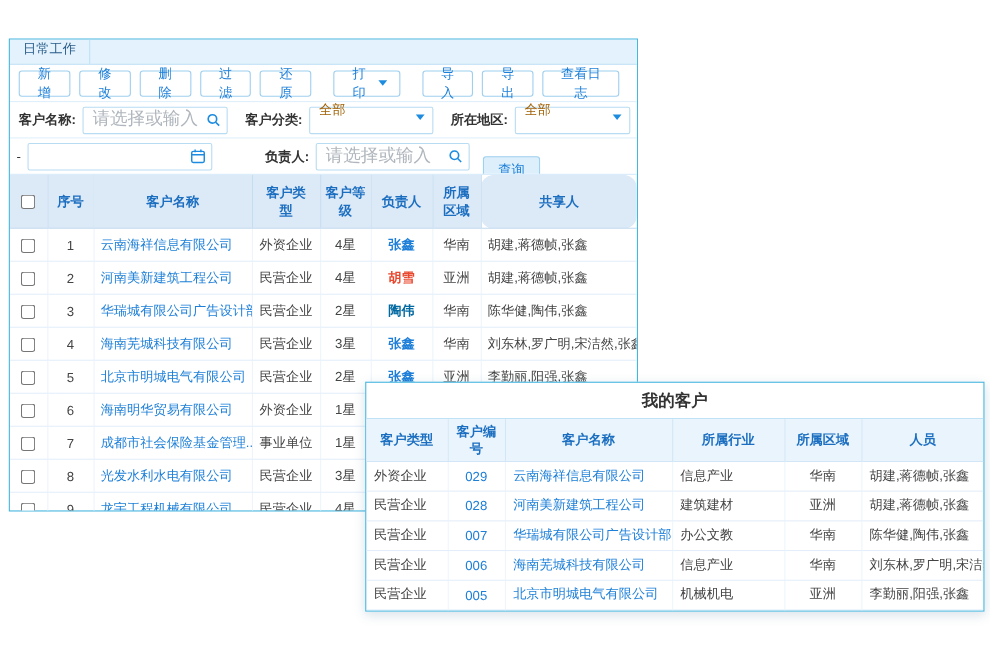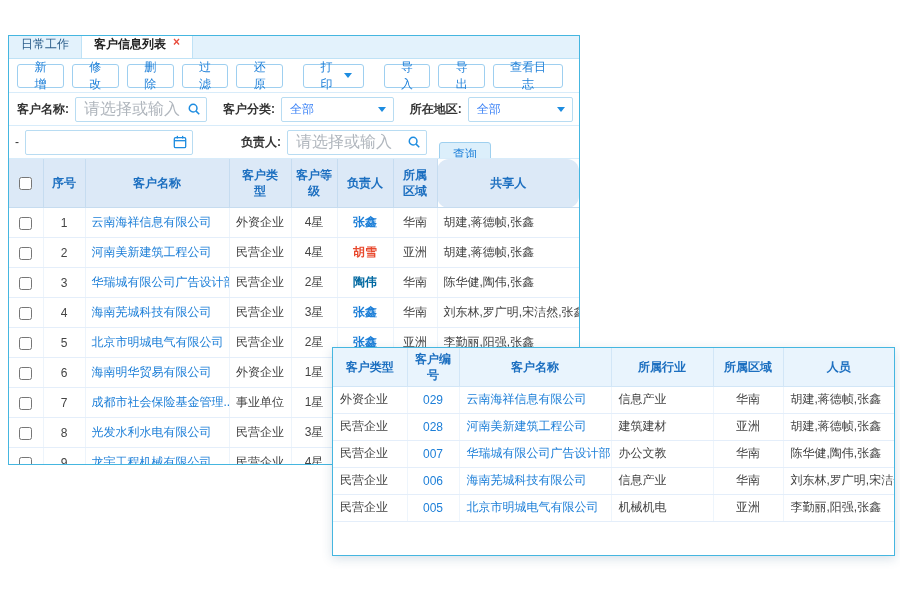--- a/index.html
+++ b/index.html
@@ -25,22 +25,22 @@
 
   .filter-row { display:flex; align-items:center; height:33px; padding:0 6px; border-bottom:1px solid #d8ecfa;
     background:#fff; white-space:nowrap; overflow:hidden; font-size:12px; }
   .f-label { font-weight:bold; color:#333; margin:0 6px 0 16px; }
   .f-label.first { margin-left:2px; }
   .f-input-wrap { position:relative; display:inline-block; }
   .f-input { height:25px; border:1px solid #b8dcf2; border-radius:2px; font-size:16px; padding:0 26px 0 8px;
     color:#333; outline:none; font-family:"Liberation Sans",sans-serif; }
   .f-input::placeholder { color:#b0b6bd; }
   .icon-right { position:absolute; right:6px; top:50%; transform:translateY(-50%); display:inline-flex; cursor:pointer; }
-  .f-select { position:relative; display:inline-flex; align-items:center; height:25px; border:1px solid #b8dcf2;
-    border-radius:2px; padding:0 22px 0 8px; color:#3b82f6; background:#fff; cursor:pointer; }
+  .f-select { position:relative; display:inline-flex; align-items:flex-end; height:25px; border:1px solid #b8dcf2;
+    border-radius:2px; padding:0 22px 12px 8px; color:#a16207; background:#fff; cursor:pointer; }
   .f-select .caret-down { position:absolute; right:7px; }
   .query-btn { height:25px; padding:0 13px; margin-left:12px; background:#dceffb; border:1px solid #9ed0ef;
     border-radius:3px; color:#1d7fd8; font-size:12px; cursor:pointer;margin-top:25px; }
   .dash { color:#333; margin-right:6px; }
 
   table.grid { border-collapse:collapse; table-layout:fixed; width:570px; font-size:12px; }
   .grid thead tr { height:40px; background:#dce9f7; }
   .grid th { color:#1c6fc0; font-weight:bold; text-align:center; border-right:1px solid #c6dcf0;
     border-bottom:1px solid #c6dcf0; padding:0 8px; line-height:1.35; overflow:hidden; }
   .grid th.tight { padding:8px 4px;margin-left:37px; }
@@ -72,24 +72,20 @@
 </head>
 <body>
 
 <div class="stage">
 
   <div class="main-panel">
 
     <div class="tabbar">
       <div class="tab">
         <span>日常工作</span>
-      </div>
-      <div class="tab active">
-        <span>客户信息列表</span>
-        <span class="close-x">×</span>
       </div>
     </div>
 
     <div class="toolbar">
       <button class="tb-btn">新增</button>
       <button class="tb-btn">修改</button>
       <button class="tb-btn">删除</button>
       <button class="tb-btn">过滤</button>
       <button class="tb-btn">还原</button>
       <button class="tb-btn gap">
@@ -262,20 +258,21 @@
           <td class="ta-c">4星</td>
           <td class="ta-c"><span class="owner"></span></td>
           <td class="ta-c"></td>
           <td></td>
         </tr>
       </tbody>
     </table>
   </div>
 
   <div class="overlay">
+    <div class="overlay-title">我的客户</div>
     <table class="ogrid">
       <colgroup>
         <col style="width:74px">
           <col style="width:52px">
           <col style="width:152px">
         <col style="width:102px">
           <col style="width:70px">
           <col style="width:111px">
       </colgroup>
       <thead>

